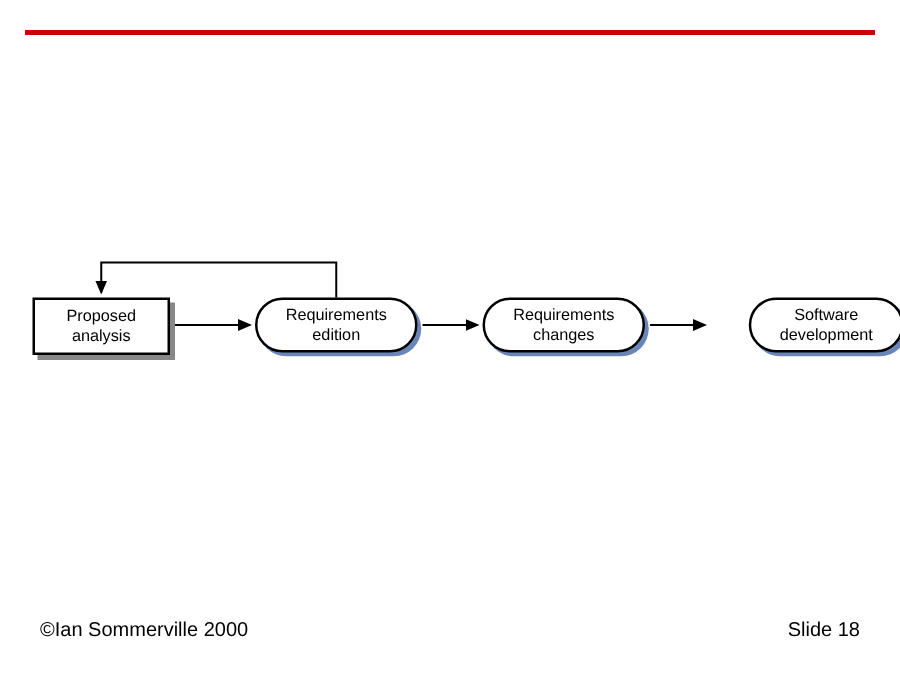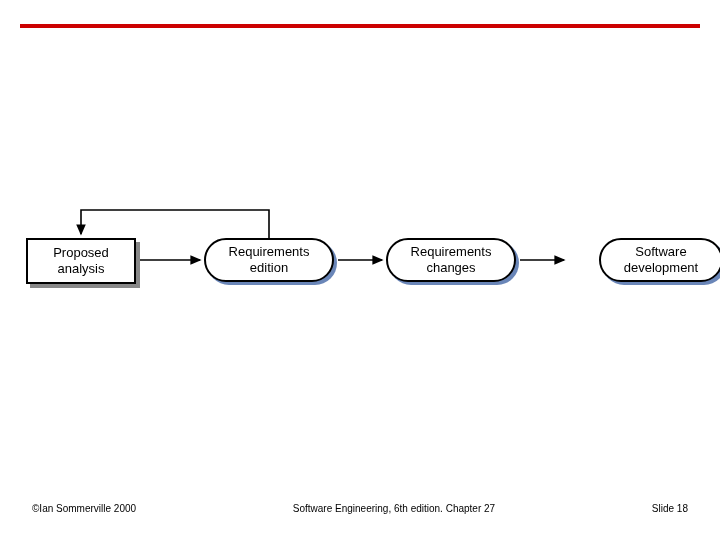--- a/index.html
+++ b/index.html
@@ -76,21 +76,21 @@
     height: 140px;
     pointer-events: none;
   }
   .footer {
     position: absolute;
     bottom: 26px;
     left: 32px;
     right: 32px;
     display: flex;
     justify-content: space-between;
-    font-size: 10px;
+    font-size: 16px;
     color: #000;
   }
 </style>
 </head>
 <body>
 
 <div class="title-area">
   <div class="red-line"></div>
 </div>
 
@@ -127,15 +127,14 @@
   </div>
 
   <div class="node node-cap cap3">
     <span>Software</span>
     <span>development</span>
   </div>
 </div>
 
 <div class="footer">
   <span>©Ian Sommerville 2000</span>
-  <span>Software Engineering, 6th edition. Chapter 27</span>
   <span>Slide 18</span>
 </div>
 
 </body></html>

